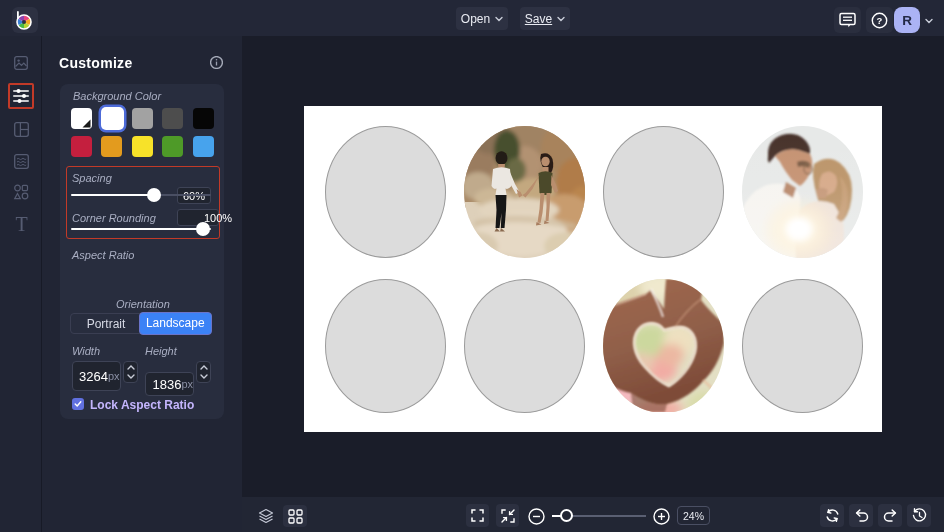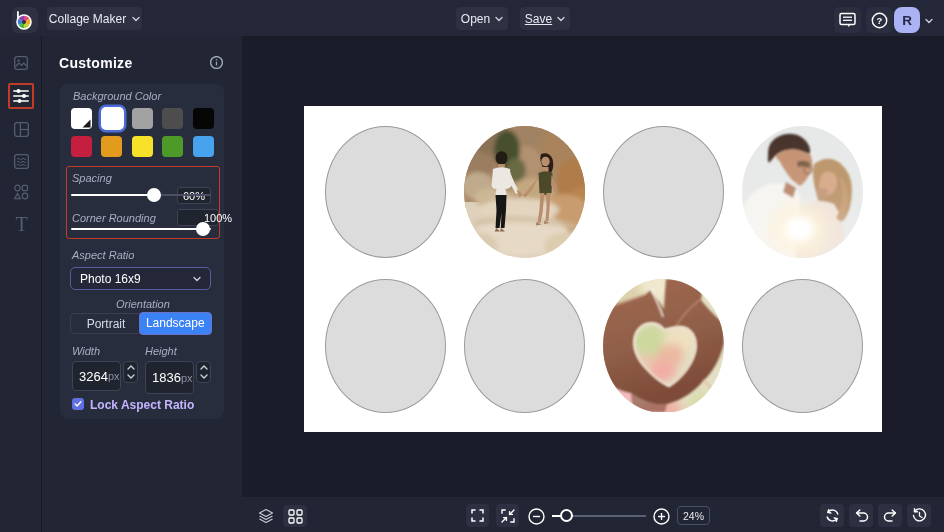--- a/index.html
+++ b/index.html
@@ -46,26 +46,20 @@
       <path d="M12 15 L12 8 A7 7 0 0 1 18.06 11.5 Z" fill="#e8467c"></path>
       <path d="M12 15 L18.06 11.5 A7 7 0 0 1 18.06 18.5 Z" fill="#f5a623"></path>
       <path d="M12 15 L18.06 18.5 A7 7 0 0 1 12 22 Z" fill="#b8d432"></path>
       <path d="M12 15 L12 22 A7 7 0 0 1 5.94 18.5 Z" fill="#4ab748"></path>
       <path d="M12 15 L5.94 18.5 A7 7 0 0 1 5.94 11.5 Z" fill="#3a7fd5"></path>
       <path d="M12 15 L5.94 11.5 A7 7 0 0 1 12 8 Z" fill="#8e44ad"></path>
       <circle cx="12" cy="15" r="7" fill="none" stroke="#fff" stroke-width="1.6"></circle>
       <circle cx="12" cy="15" r="2" fill="#2d3142"></circle>
     </g>
   </svg>
-  <div class="abs tbtn" style="left:47px;top:7px;width:95px;height:23px;">
-    Collage Maker
-    <svg class="chev" style="margin-left:6px" viewBox="0 0 8 8">
-        <path d="M1 2.5 L4 5.5 L7 2.5" stroke="#c9cdd8" stroke-width="1.4" fill="none" stroke-linecap="round"></path>
-      </svg>
-  </div>
   <div class="abs tbtn" style="left:456px;top:7px;width:52px;height:23px;">
     Open
     <svg class="chev" style="margin-left:5px" viewBox="0 0 8 8">
         <path d="M1 2.5 L4 5.5 L7 2.5" stroke="#c9cdd8" stroke-width="1.4" fill="none" stroke-linecap="round"></path>
       </svg>
   </div>
   <div class="abs tbtn" style="left:520px;top:7px;width:50px;height:23px;text-decoration:underline;">
     Save
     <svg class="chev" style="margin-left:5px" viewBox="0 0 8 8">
         <path d="M1 2.5 L4 5.5 L7 2.5" stroke="#c9cdd8" stroke-width="1.4" fill="none" stroke-linecap="round"></path>
@@ -166,45 +160,39 @@
   <div class="abs chip" style="left:177px;top:169px;width:34px;height:17px;margin-top:18px;">60%</div>
   <div class="abs track" style="left:71px;top:194px;width:140px;"></div>
   <div class="abs" style="left:71px;top:194px;width:84px;height:2px;background:#fff;border-radius:1px;"></div>
   <div class="abs thumb" style="left:147px;top:188px;"></div>
   <div class="abs lbl" style="left:72px;top:212px;">Corner Rounding</div>
   <div class="abs chip" style="left:177px;top:209px;width:34px;height:17px;padding-left:40px;">100%</div>
   <div class="abs" style="left:71px;top:228px;width:140px;height:2px;background:#fff;border-radius:1px;"></div>
   <div class="abs thumb" style="left:196px;top:222px;"></div>
 
   <div class="abs lbl" style="left:72px;top:249px;">Aspect Ratio</div>
-  <div class="abs" style="left:70px;top:267px;width:141px;height:23px;background:#232738;border:1.5px solid #575d9e;
-       border-radius:5px;color:#fff;font-size:12px;display:flex;align-items:center;padding-left:9px;">Photo 16x9
-    <svg class="chev" style="position:absolute;right:9px;" viewBox="0 0 8 8">
-        <path d="M1 2.5 L4 5.5 L7 2.5" stroke="#c9cdd8" stroke-width="1.4" fill="none" stroke-linecap="round"></path>
-      </svg>
-  </div>
 
   <div class="abs lbl" style="left:72px;top:298px;margin-left:44px;">Orientation</div>
   <div class="abs" style="left:70px;top:313px;width:141px;height:21px;border:1px solid #3a3e52;border-radius:4px;"></div>
   <div class="abs" style="left:70px;top:313px;width:72px;height:21px;color:#d6d9e4;font-size:12px;
        display:flex;align-items:center;justify-content:center;">Portrait</div>
   <div class="abs" style="left:139px;top:312px;width:72.5px;height:22.5px;background:#3b82f6;border:1.5px solid #6a74c9;
        border-radius:4px;color:#fff;font-size:12px;display:flex;align-items:center;justify-content:center;">Landscape</div>
 
   <div class="abs lbl" style="left:72px;top:345px;">Width</div>
   <div class="abs lbl" style="left:145px;top:345px;">Height</div>
   <div class="abs inbox" style="left:72px;top:361px;width:49px;height:30px;color:#fff;font-size:13px;
        display:flex;align-items:center;padding-left:6px;">3264<span style="color:#8b90a5;font-size:11px;">px</span></div>
   <div class="abs inbox" style="left:123px;top:361px;width:15px;height:22px;"></div>
   <svg class="abs" style="left:125.5px;top:364px;" width="10" height="16" viewBox="0 0 10 16">
     <path d="M2 5 L5 2 L8 5" fill="none" stroke="#c9cdd8" stroke-width="1.4" stroke-linecap="round"></path>
     <path d="M2 11 L5 14 L8 11" fill="none" stroke="#c9cdd8" stroke-width="1.4" stroke-linecap="round"></path>
   </svg>
-  <div class="abs inbox" style="left:145px;top:361px;width:49px;height:33px;color:#fff;font-size:13px;
-       display:flex;align-items:center;padding-left:6px;">1836<span style="color:#8b90a5;font-size:11px;">px</span></div>
+  <div class="abs inbox" style="left:145px;top:372px;width:49px;height:24px;color:#fff;font-size:13px;
+       display:flex;align-items:center;padding-left:6px;justify-content:flex-end;">1836<span style="color:#8b90a5;font-size:11px;">px</span></div>
   <div class="abs inbox" style="left:196px;top:361px;width:15px;height:22px;"></div>
   <svg class="abs" style="left:198.5px;top:364px;" width="10" height="16" viewBox="0 0 10 16">
     <path d="M2 5 L5 2 L8 5" fill="none" stroke="#c9cdd8" stroke-width="1.4" stroke-linecap="round"></path>
     <path d="M2 11 L5 14 L8 11" fill="none" stroke="#c9cdd8" stroke-width="1.4" stroke-linecap="round"></path>
   </svg>
 
   <div class="abs" style="left:72px;top:398px;width:12px;height:12px;background:#6070e0;border-radius:3px;"></div>
   <svg class="abs" style="left:74px;top:400px;" width="8" height="8" viewBox="0 0 8 8">
     <path d="M1.2 4 L3.2 6 L6.8 1.8" fill="none" stroke="#fff" stroke-width="1.4" stroke-linecap="round" stroke-linejoin="round"></path>
   </svg>

